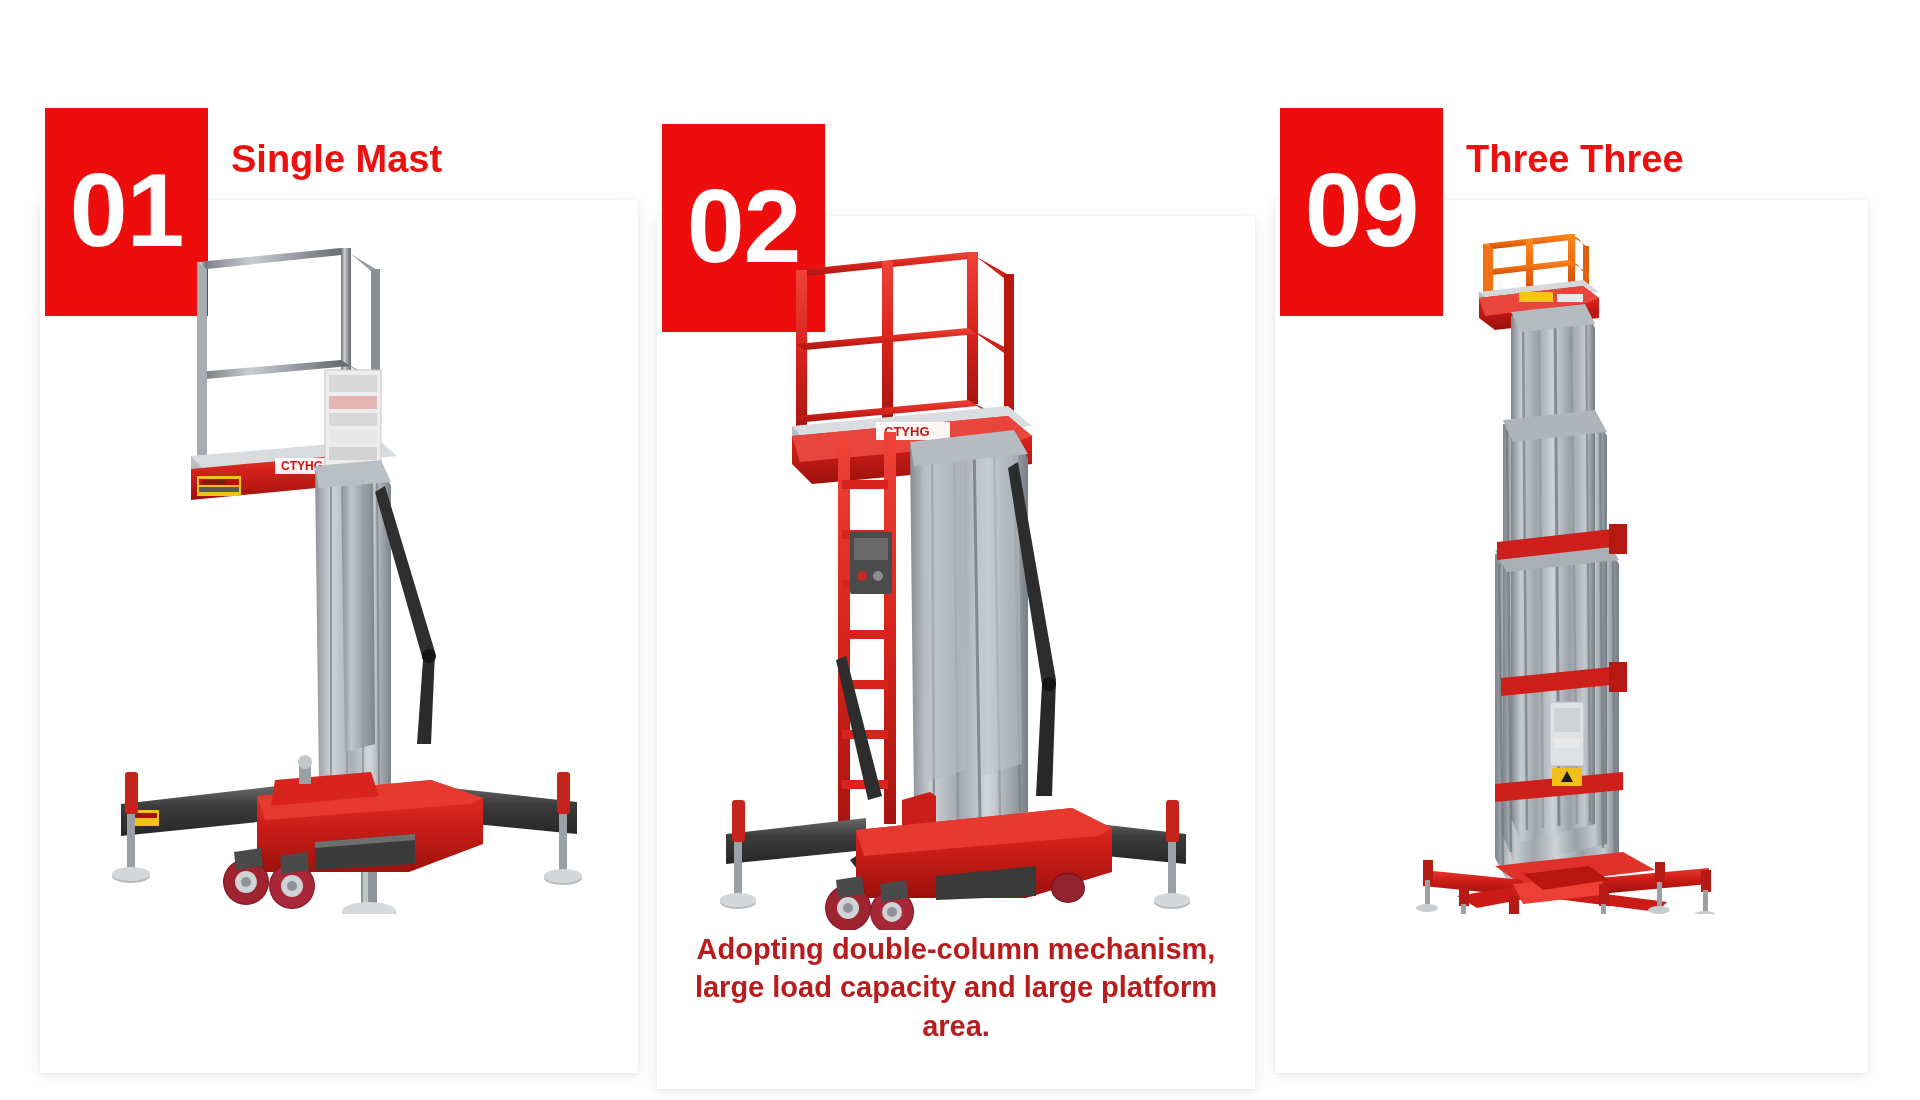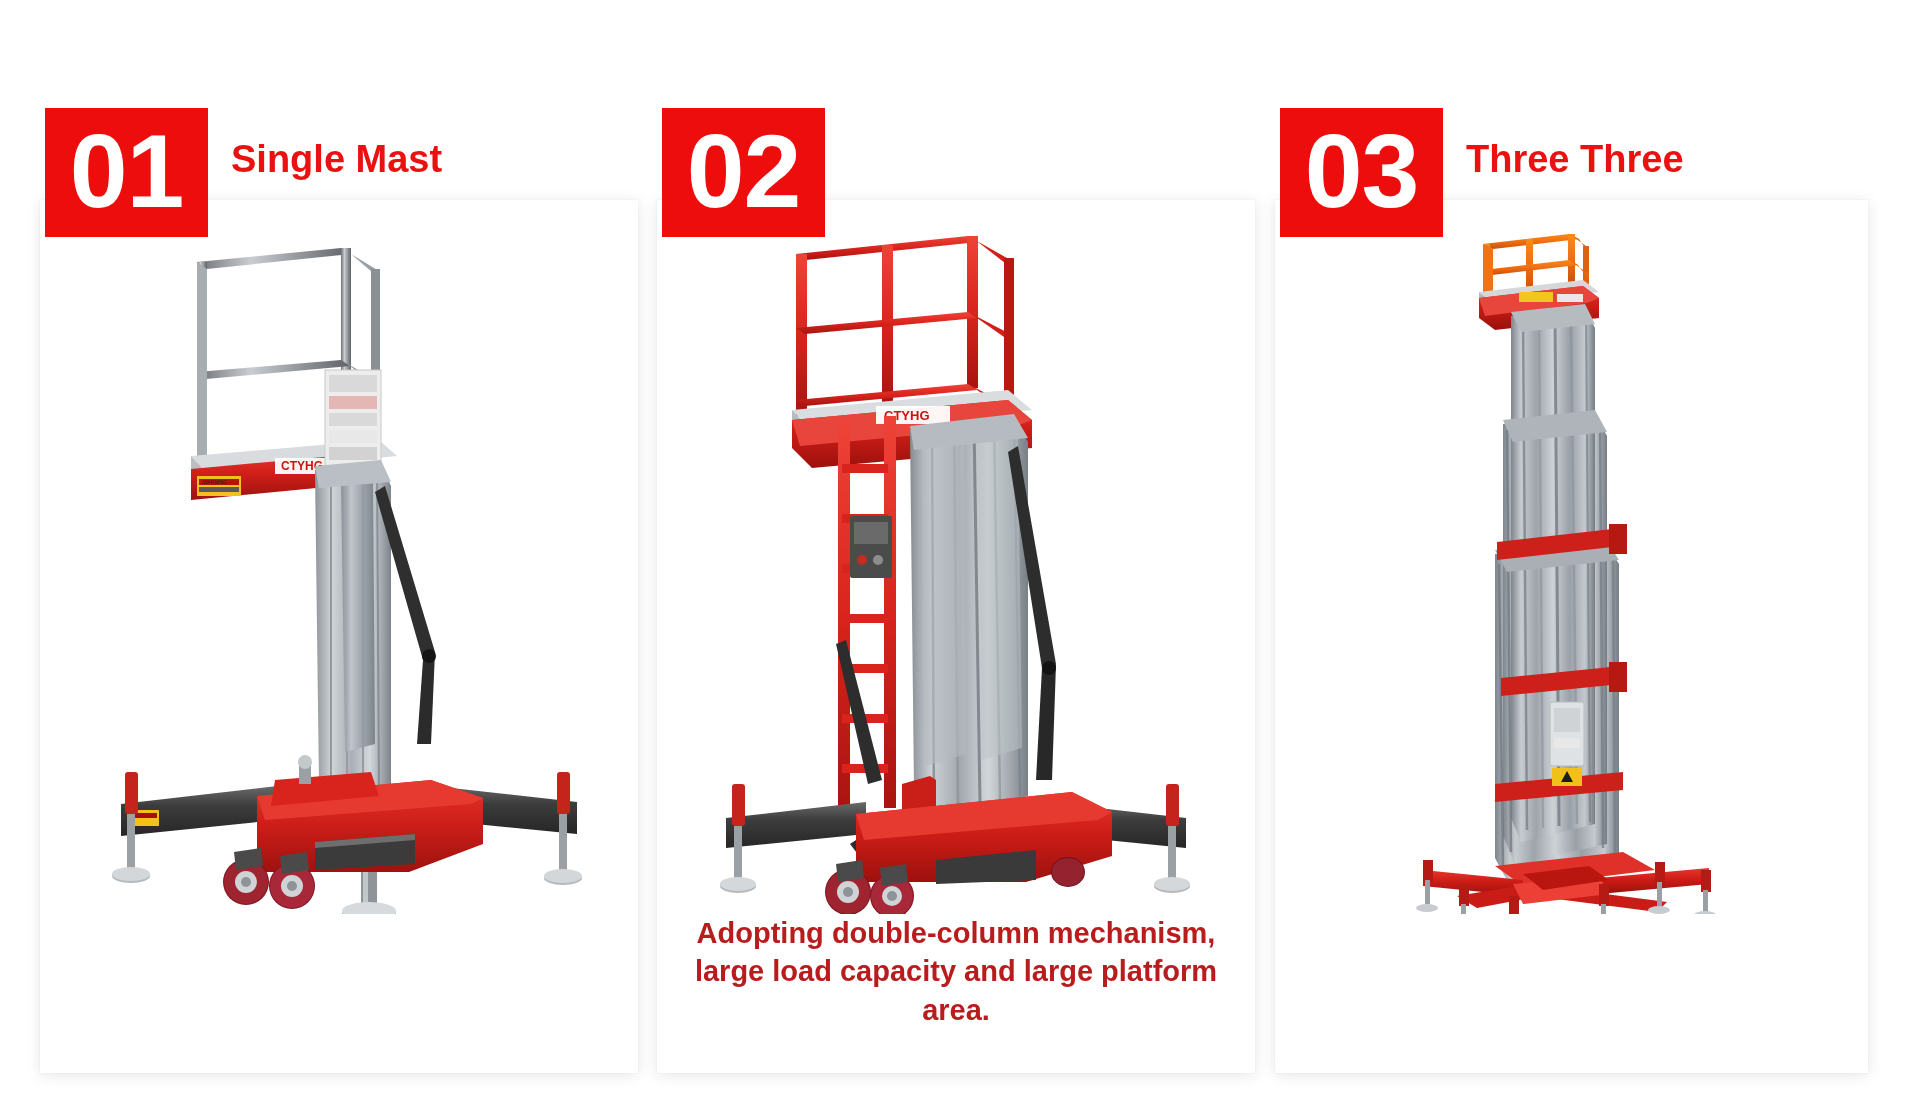--- a/index.html
+++ b/index.html
@@ -14,29 +14,29 @@
     position:absolute;inset:0;
     background:#ffffff;
   }
   .card{
     position:absolute;
     background:#ffffff;
     box-shadow:0 2px 14px rgba(0,0,0,0.10), 0 0 0 1px rgba(0,0,0,0.015);
     overflow:visible;
   }
   .card-1{left:40px;  top:200px; width:598px;  height:873px;}
-  .card-2{left:657px; top:200px; width:598px;  height:873px;}
+  .card-2{left:657px; top:216px; width:598px;  height:873px;}
   .card-3{left:1275px;top:200px; width:593px;  height:873px;}
 
   .badge{
     position:absolute;
     top:-92px;
     left:5px;
     width:163px;
-    height:129px;
+    height:208px;
     background:#ed0d0d;
     color:#ffffff;
     display:flex;
     align-items:center;
     justify-content:center;
     font-size:104px;
     font-weight:bold;
     line-height:1;
     letter-spacing:-1px;
     font-family:"Liberation Sans", sans-serif;
@@ -388,21 +388,21 @@
         </g>
       </svg>
     </div>
 
     <div class="caption">Adopting double-column mechanism, large load capacity and large platform area.</div>
   </div>
 
   <div class="card card-3">
 
     <div class="badge">
-      <span>03</span>
+      <span>09</span>
     </div>
 
     <div class="card-title">Three Three</div>
 
     <div class="figure">
       <svg width="470" height="690" viewBox="0 0 470 690">
         <defs>
           <linearGradient id="mastg3" x1="0" y1="0" x2="1" y2="0">
             <stop offset="0%" stop-color="#7f858c"></stop>
             <stop offset="12%" stop-color="#c7ccd1"></stop>

